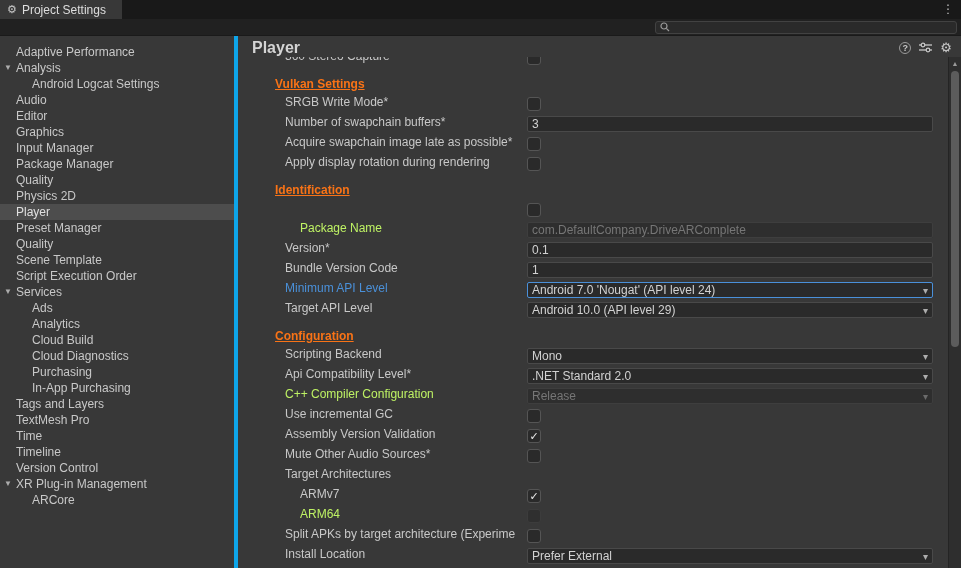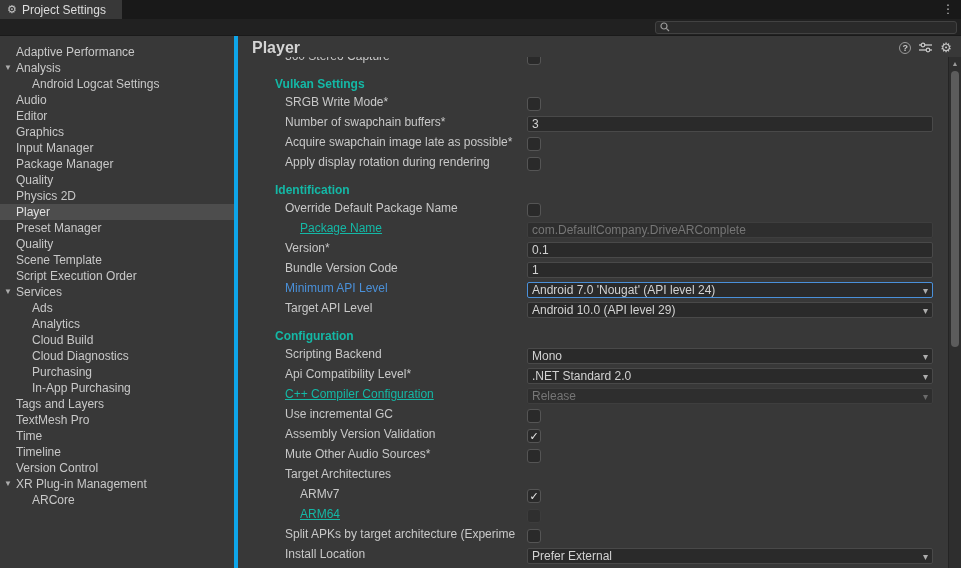--- a/index.html
+++ b/index.html
@@ -86,29 +86,29 @@
   
   .rows {
     position: absolute; left: 0; right: 13px; top: 21px; bottom: 0;
     overflow: hidden;
   }
   .rows .row:first-child { margin-top: -9px; }
   .row { position: relative; height: 20px; }
   .row.header { margin-top: 6px; }
   .hdr {
     position: absolute; left: 37px; top: 3px;
-    font-weight: bold; color: #14b8a6; white-space: nowrap;
+    font-weight: bold; color: #f97316; white-space: nowrap; text-decoration: underline;
   }
   .lbl {
     position: absolute; left: 47px; top: 1px;
     width: 240px; white-space: nowrap; overflow: hidden;
     color: #C8C8C8; line-height: 14px;
   }
   .lbl.ind { left: 62px; width: 225px; }
-  .lbl.dis { color: #14b8a6; text-decoration: underline; }
+  .lbl.dis { color: #bef264; }
   .lbl.hl { color: var(--accent, #4A90D9); }
 
   .checkbox {
     position: absolute; left: 289px; top: 3px;
     width: 14px; height: 14px;
     background: #2A2A2A; border: 1px solid #555555; border-radius: 3px;
     color: #EAEAEA; font-size: 11px; line-height: 12px; text-align: center;
   }
   .checkbox.dis { border-color: #3C3C3C; background: #2F2F2F; }
 
@@ -293,21 +293,20 @@
           <span class="checkbox"></span>
         </div>
         <div class="row">
           <span class="lbl">Apply display rotation during rendering</span>
           <span class="checkbox"></span>
         </div>
         <div class="row header">
           <span class="hdr">Identification</span>
         </div>
         <div class="row">
-          <span class="lbl">Override Default Package Name</span>
           <span class="checkbox"></span>
         </div>
         <div class="row">
           <span class="lbl ind dis">Package Name</span>
           <div class="field dis">com.DefaultCompany.DriveARComplete</div>
         </div>
         <div class="row">
           <span class="lbl">Version*</span>
           <div class="field">0.1</div>
         </div>

